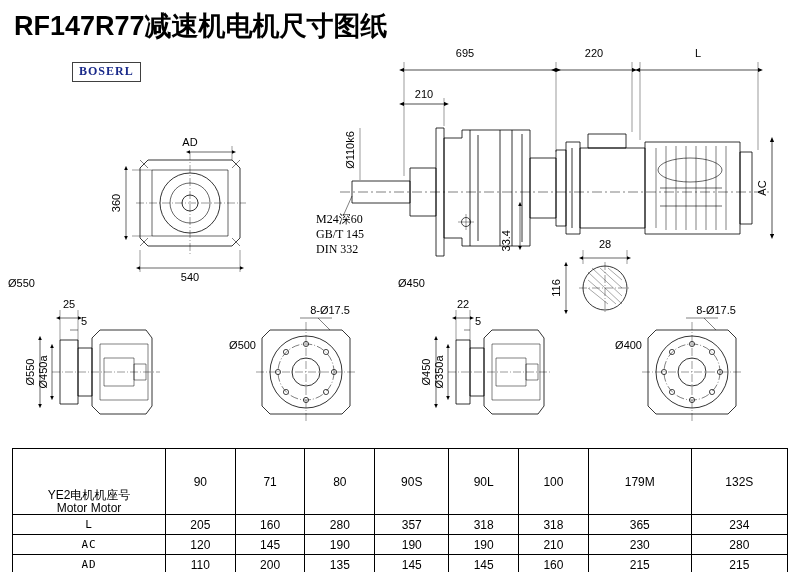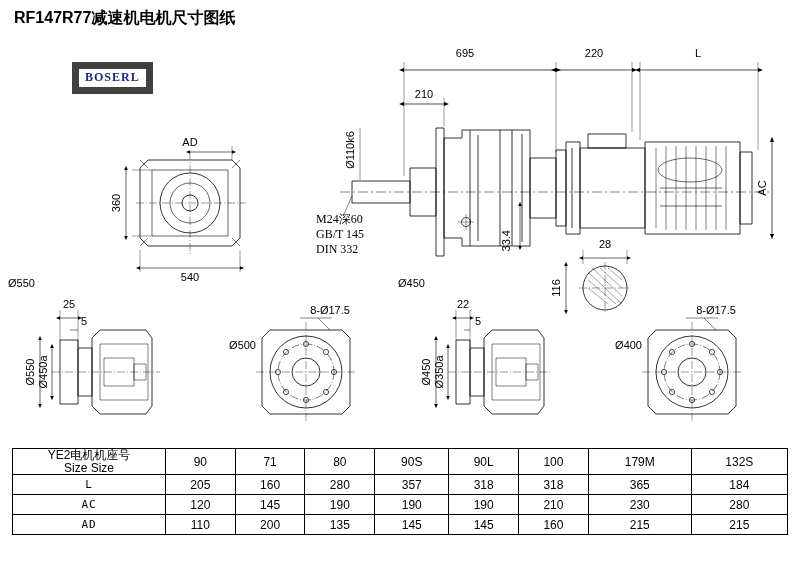--- a/index.html
+++ b/index.html
@@ -17,30 +17,30 @@
   }
   .page {
     position: relative;
     width: 800px;
     height: 572px;
   }
   #title {
     position: absolute;
     left: 14px;
     top: 8px;
-    font-size: 16px;
+    font-size: 27px;
     font-weight: bold;
     letter-spacing: 0px;
     white-space: nowrap;
   }
   #logo {
     position: absolute;
     left: 72px;
     top: 62px;
-    border: 7px solid #404040;
+    border: 1px solid #404040;
     color: #1a2a8a;
     font-size: 12px;
     font-weight: bold;
     padding: 1px 6px 2px 6px;
     letter-spacing: 1px;
     font-family: "Liberation Serif", serif;
   }
   svg.draw {
     position: absolute;
     left: 0;
@@ -67,20 +67,21 @@
     width: 152px;
   }
   #spec-table td.mono {
     font-family: "DejaVu Sans Mono", monospace;
     font-size: 11px;
     letter-spacing: 1px;
   }
   .lbl-cn {
     font-family: "Liberation Sans", sans-serif;
     font-size: 12px;
+    margin-top: 40px;
   }
   .two-line {
     line-height: 1.05;
   }
 </style>
 </head>
 <body>
 
 <div class="page">
 
@@ -277,42 +278,42 @@
       <text x="316" y="253">DIN 332</text>
     </g>
   </svg>
 
   <table id="spec-table">
     <tbody>
       <tr>
         <td class="label" rowspan="1">
           <div class="two-line">
             <div class="lbl-cn">YE2电机机座号</div>
-            <div class="mono">Size Size</div>
+            <div class="mono">Motor Motor</div>
           </div>
         </td>
         <td>90</td>
         <td>71</td>
         <td>80</td>
         <td>90S</td>
         <td>90L</td>
         <td>100</td>
         <td>179M</td>
         <td>132S</td>
       </tr>
       <tr>
         <td class="label mono">L</td>
         <td>205</td>
         <td>160</td>
         <td>280</td>
         <td>357</td>
         <td>318</td>
         <td>318</td>
         <td>365</td>
-        <td>184</td>
+        <td>234</td>
       </tr>
       <tr>
         <td class="label mono">AC</td>
         <td>120</td>
         <td>145</td>
         <td>190</td>
         <td>190</td>
         <td>190</td>
         <td>210</td>
         <td>230</td>

